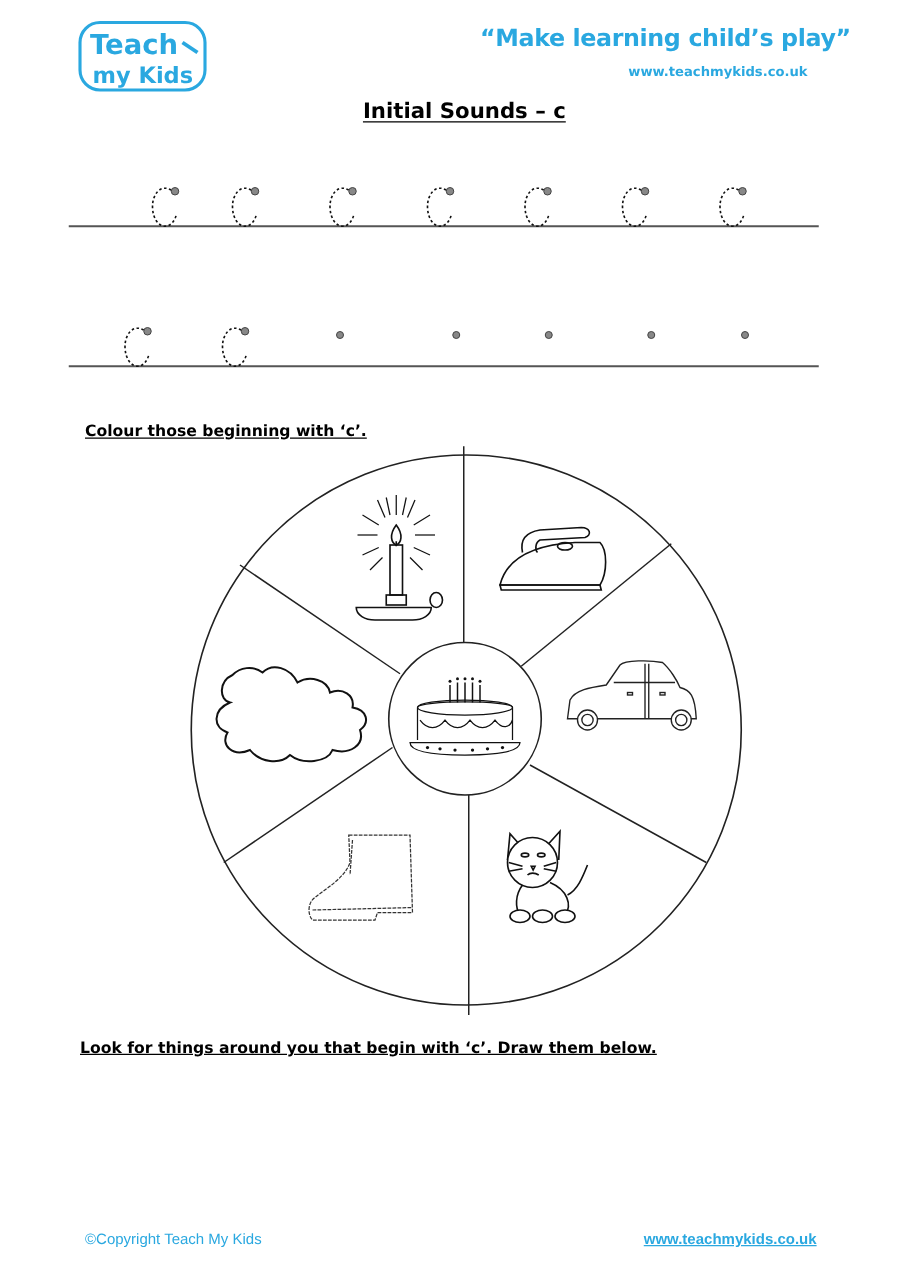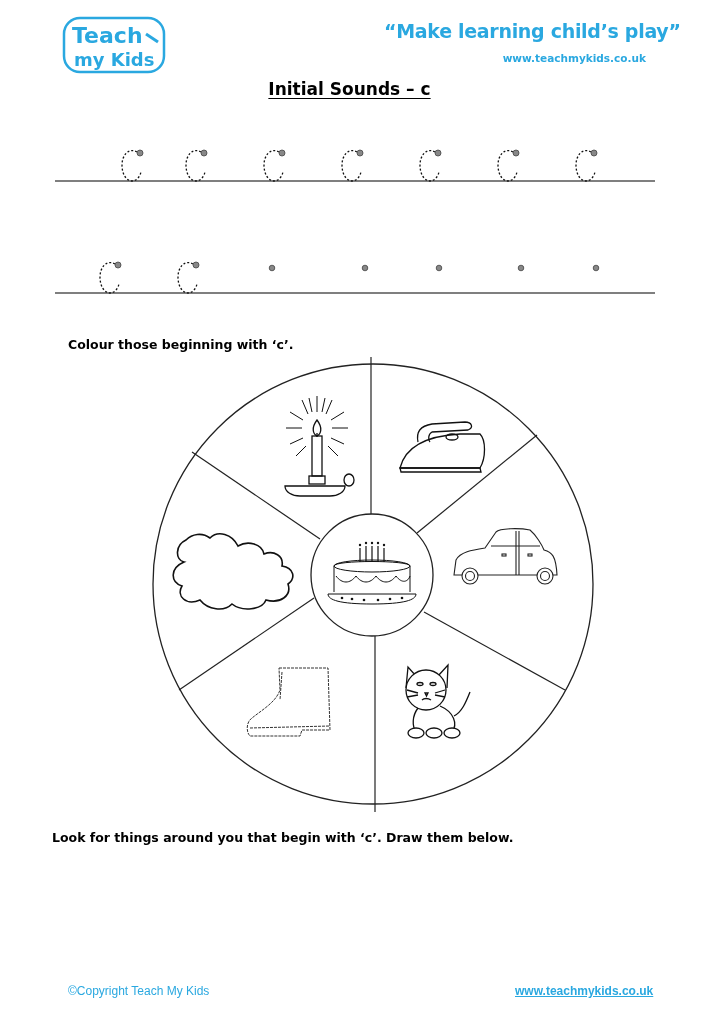--- a/index.html
+++ b/index.html
@@ -6,26 +6,26 @@
     body { width: 723px; height: 1024px; position: relative; overflow: hidden;
            font-family: "DejaVu Sans", sans-serif; color: #000; }
     .abs { position: absolute; text-align: center; }
     .logo { left: 62px; top: 16px; width: 104px; height: 58px; }
     .tagline { left: 384px; top: 20px; width: 262px; text-align: right;
                font-family: "DejaVu Sans", sans-serif; font-weight: bold; font-size: 19px;
                color: #2aa8e0; letter-spacing: -0.3px; white-space: nowrap; }
     .site-top { left: 470px; top: 52px; width: 176px; text-align: right;
                 font-family: "DejaVu Sans", sans-serif; font-weight: bold; font-size: 10.5px;
                 color: #2aa8e0; }
-    .title { left: 228px; top: 79px; width: 243px; text-align: center;
+    .title { left: 250px; top: 79px; width: 243px; text-align: center;
              font-family: "DejaVu Sans", sans-serif; font-weight: bold; font-size: 17px;
              text-decoration: underline; text-underline-offset: 3px; }
-    .instruction { font-family: "DejaVu Sans", sans-serif; font-weight: bold; font-size: 12.5px; white-space: nowrap; }
+    .instruction { font-family: "DejaVu Sans", sans-serif; font-weight: bold; font-size: 12.5px; white-space: nowrap; text-decoration: underline; }
     .instr1 { left: 68px; top: 337px; }
-    .instr2 { left: 52px; top: 830px; }
+    .instr2 { left: 64px; top: 830px; }
     .footer-left { left: 68px; top: 984px; font-family: "Liberation Sans", sans-serif;
                    font-weight: normal; font-size: 12px; color: #2aa8e0; }
     .footer-right { left: 515px; top: 984px; font-family: "Liberation Sans", sans-serif;
                     font-weight: bold; font-size: 12px; color: #2aa8e0; text-decoration: underline; }
     svg.layer { position: absolute; left: 0; top: 0; }
   </style>
 </head>
 <body>
 
 <div class="abs logo">

